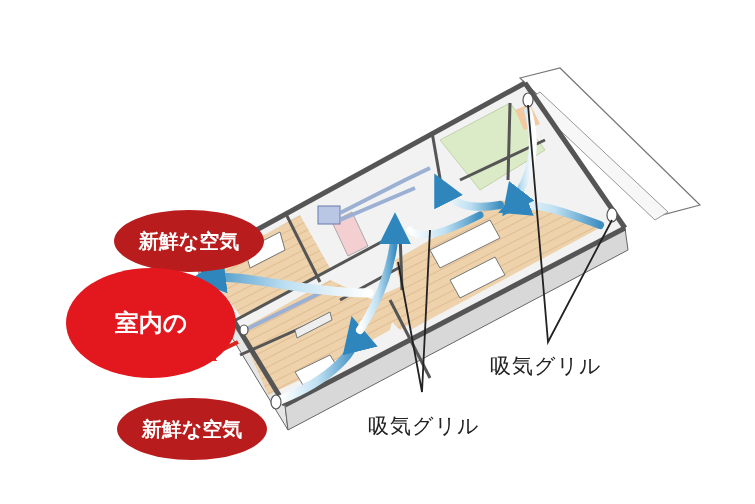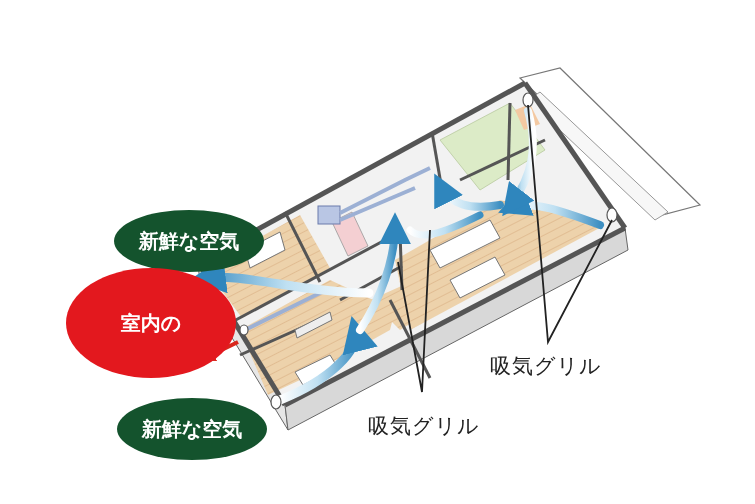--- a/index.html
+++ b/index.html
@@ -2,22 +2,22 @@
 <html><head>
 <meta charset="utf-8">
 <style>
   html, body { margin: 0; padding: 0; background: #ffffff; }
   body { width: 755px; height: 504px; position: relative; overflow: hidden;
          font-family: "DejaVu Sans", sans-serif; }
   #diagram { position: absolute; left: 0; top: 0; width: 755px; height: 504px; }
   .bubble { position: absolute; border-radius: 50%; display: flex; align-items: center;
             justify-content: center; text-align: center; color: #ffffff; font-weight: bold;
             font-family: "DejaVu Sans", sans-serif; line-height: 1.2; }
-  .bubble-blue { background: #14532d; font-size: 20px; }
-  .bubble-red { background: #e3181e; font-size: 20px; }
+  .bubble-blue { background: #b91c1c; font-size: 20px; }
+  .bubble-red { background: #e3181e; font-size: 24px; }
   .label { position: absolute; font-family: "DejaVu Serif", serif; font-size: 21px; color: #222; letter-spacing: 1px; }
 </style>
 </head>
 <body>
 
 <svg id="diagram" viewBox="0 0 755 504" xmlns="http://www.w3.org/2000/svg">
   <defs>
     <pattern id="wood" patternUnits="userSpaceOnUse" width="8" height="8" patternTransform="rotate(-27)">
       <rect width="8" height="8" fill="#edd2ab"></rect>
       <line x1="0" y1="0" x2="8" y2="0" stroke="#d9b083" stroke-width="1.2"></line>

